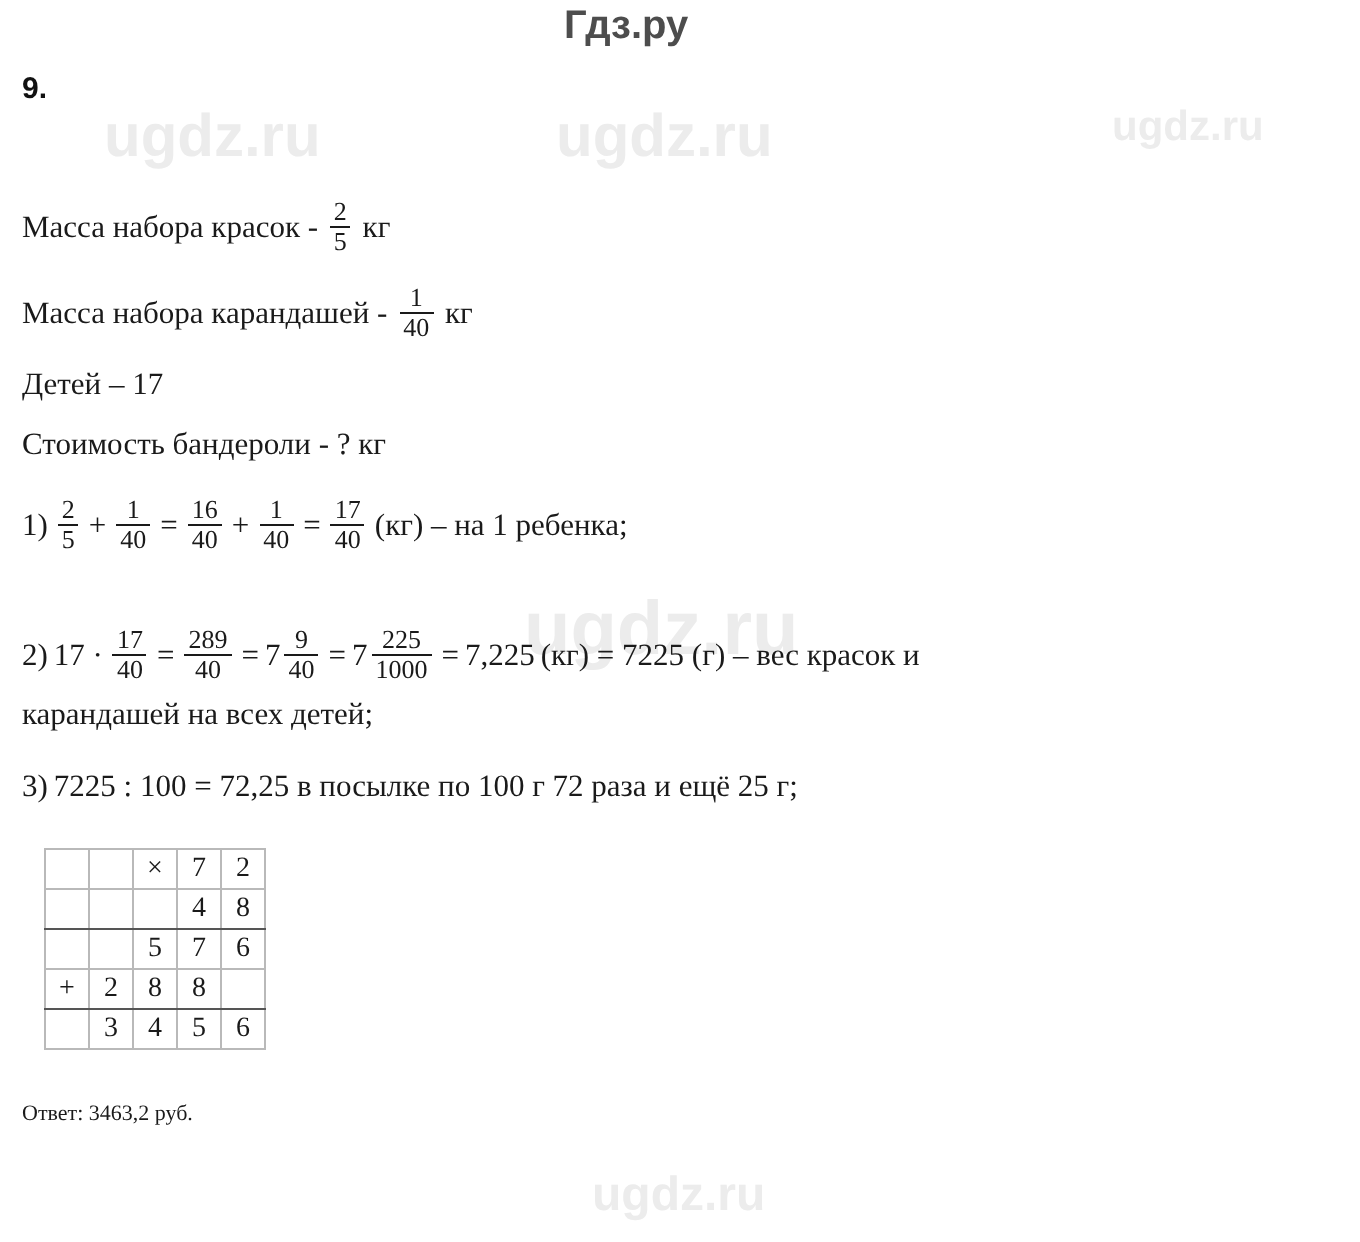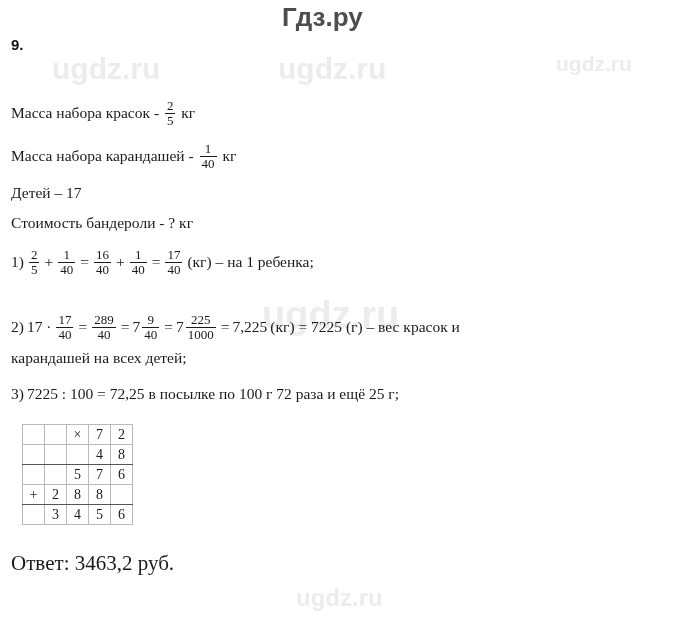--- a/index.html
+++ b/index.html
@@ -18,21 +18,21 @@
   .page {
     position: relative;
     width: 680px;
     height: 621px;
   }
   .site-logo {
     position: absolute;
     left: 282px;
     top: 2px;
     font-family: "Liberation Sans", sans-serif;
-    font-size: 26px;
+    font-size: 20px;
     font-weight: bold;
     color: #4d4d4d;
     letter-spacing: 0px;
   }
   .watermark {
     position: absolute;
     font-family: Liberation Sans, sans-serif;
     font-weight: bold;
     color: #ececec;
     white-space: nowrap;
@@ -116,21 +116,21 @@
     padding: 0;
     color: #1a1a1a;
   }
   table.mult td.empty { color: transparent; }
   table.mult tr.underline td { border-bottom: 1px solid #555; }
 
   .answer {
     position: absolute;
     left: 11px;
     top: 551px;
-    font-size: 21px;
+    font-size: 11px;
   }
 </style>
 </head>
 <body>
 
 <div class="page">
 
   <div class="site-logo">Гдз.ру</div>
 
   <div class="watermark wm1">ugdz.ru</div>

